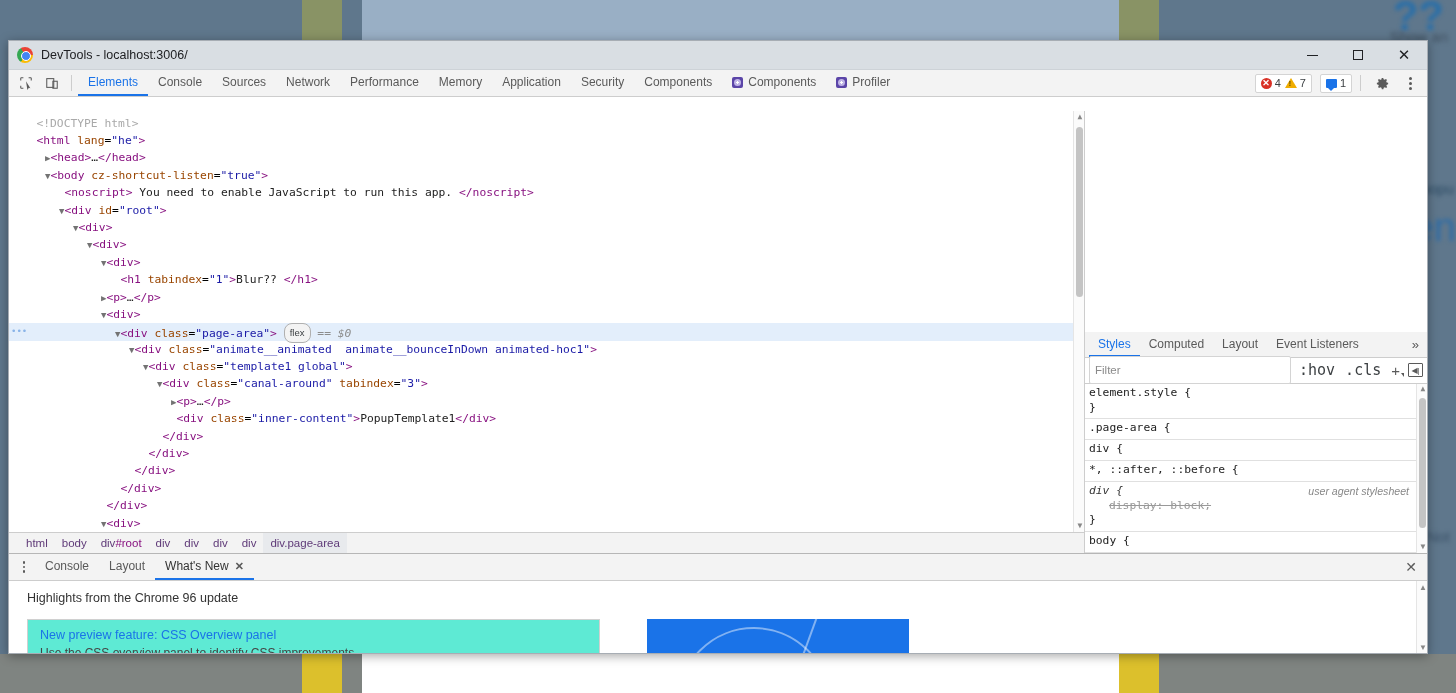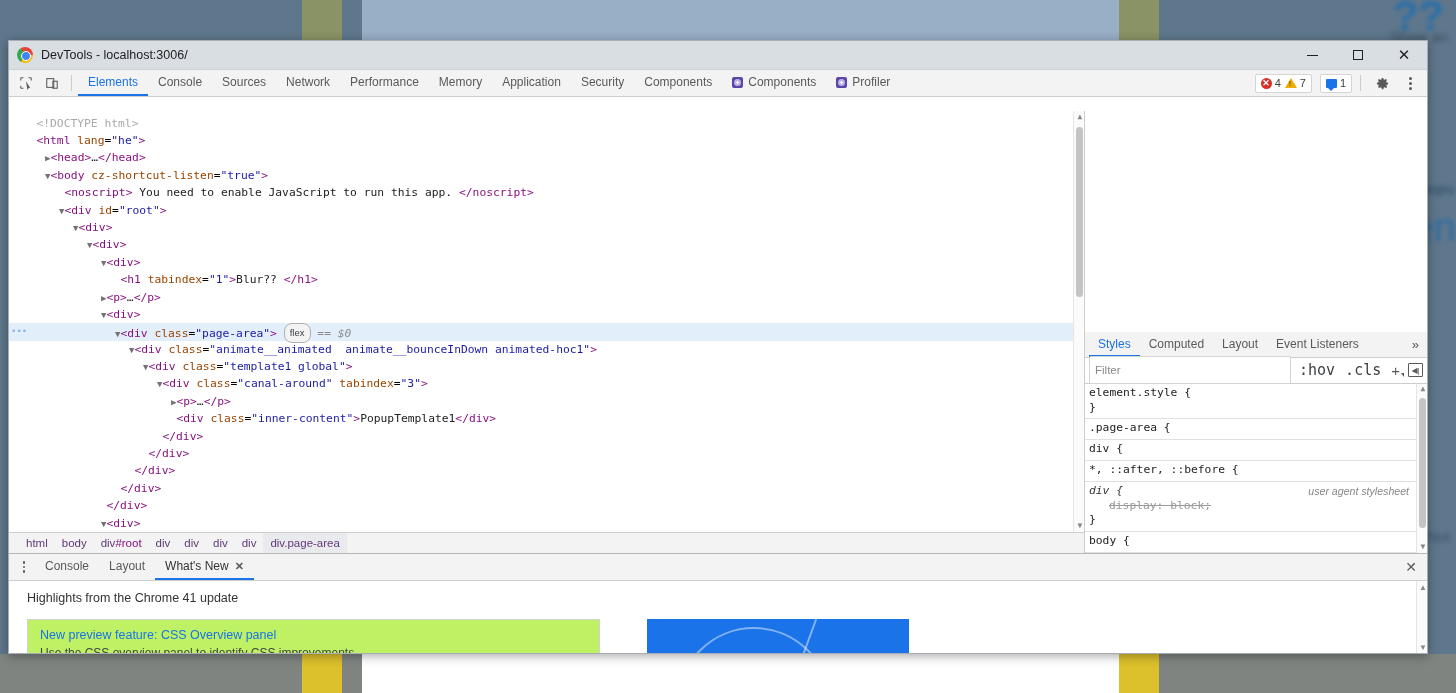--- a/index.html
+++ b/index.html
@@ -243,21 +243,21 @@
            justify-content:center; gap:2px; }
   .kebab i { width:2.5px; height:2.5px; background:#5a5a5a; border-radius:50%; display:block; }
   .dtab { padding:0 10px; height:26px; line-height:26px; font-size:12px; color:#5a5a5a;
           border-bottom:2px solid transparent; display:flex; align-items:center; gap:6px;}
   .dtab.active { color:#333; border-bottom-color:#1a73e8; }
   .dtab .x { font-size:11px; color:#5a5a5a; font-weight:bold; }
   .drawer-close { margin-left:auto; padding:0 10px; font-size:14px; color:#5a5a5a; }
   .drawer-body { flex:1 1 auto; position:relative; overflow:hidden; padding:10px 0 0 18px; }
   .wn-title { font-size:12.5px; color:#333; }
   .wn-cards { display:flex; gap:47px; margin-top:14px; }
-  .wn-card { width:573px; border:1px solid #d0d0d0; background:#bef264; padding:8px 12px; }
+  .wn-card { width:573px; border:1px solid #d0d0d0; background:#5eead4; padding:8px 12px; }
   .wn-card a { color:#1a73e8; font-size:12.5px; text-decoration:none; }
   .wn-card p { color:#444; font-size:12px; margin-top:4px; }
   .wn-img { width:262px; height:60px; background:#1a73e8; position:relative; overflow:hidden; }
   .wn-img::before{
     content:""; position:absolute; left:30px; top:8px; width:150px; height:150px;
     border:2px solid rgba(255,255,255,.45); border-radius:50%;
   }
   .wn-img::after{
     content:""; position:absolute; left:150px; top:-10px; width:2px; height:120px;
     background:rgba(255,255,255,.45); transform:rotate(20deg);
@@ -514,21 +514,21 @@
       <div class="dtab" data-name="drawer-tab-issues" data-interactable="true">
           <span data-name="tab-label" data-interactable="false">Layout</span>
         </div>
       <div class="dtab active" data-name="drawer-tab-whats-new" data-interactable="true">
         <span data-name="tab-label" data-interactable="false">What's New</span>
         <span class="x" data-name="close-icon" data-interactable="true">✕</span>
       </div>
       <div class="drawer-close" data-name="drawer-close-button" data-interactable="true">✕</div>
     </div>
     <div class="drawer-body" data-name="whats-new-content" data-interactable="false">
-      <div class="wn-title" data-name="whats-new-heading" data-interactable="false">Highlights from the Chrome 41 update</div>
+      <div class="wn-title" data-name="whats-new-heading" data-interactable="false">Highlights from the Chrome 96 update</div>
       <div class="wn-cards">
         <div class="wn-card" data-name="whats-new-card" data-interactable="true">
           <a href="#" data-name="whats-new-card-link" data-interactable="true">New preview feature: CSS Overview panel</a>
           <p data-name="whats-new-card-body" data-interactable="false">Use the CSS overview panel to identify CSS improvements</p>
         </div>
         <div class="wn-img" data-name="whats-new-card-image" data-interactable="false"></div>
       </div>
       <div class="drawer-vscroll" data-name="drawer-scrollbar" data-interactable="true">
         <div class="up" style="position:absolute;left:2px;top:2px;width:8px;height:8px;color:#888;font-size:8px;display:flex;align-items:center;justify-content:center;" data-name="scroll-up-arrow" data-interactable="true">▲</div>
         <div class="down" style="position:absolute;left:2px;bottom:2px;width:8px;height:8px;color:#888;font-size:8px;display:flex;align-items:center;justify-content:center;" data-name="scroll-down-arrow" data-interactable="true">▼</div>

